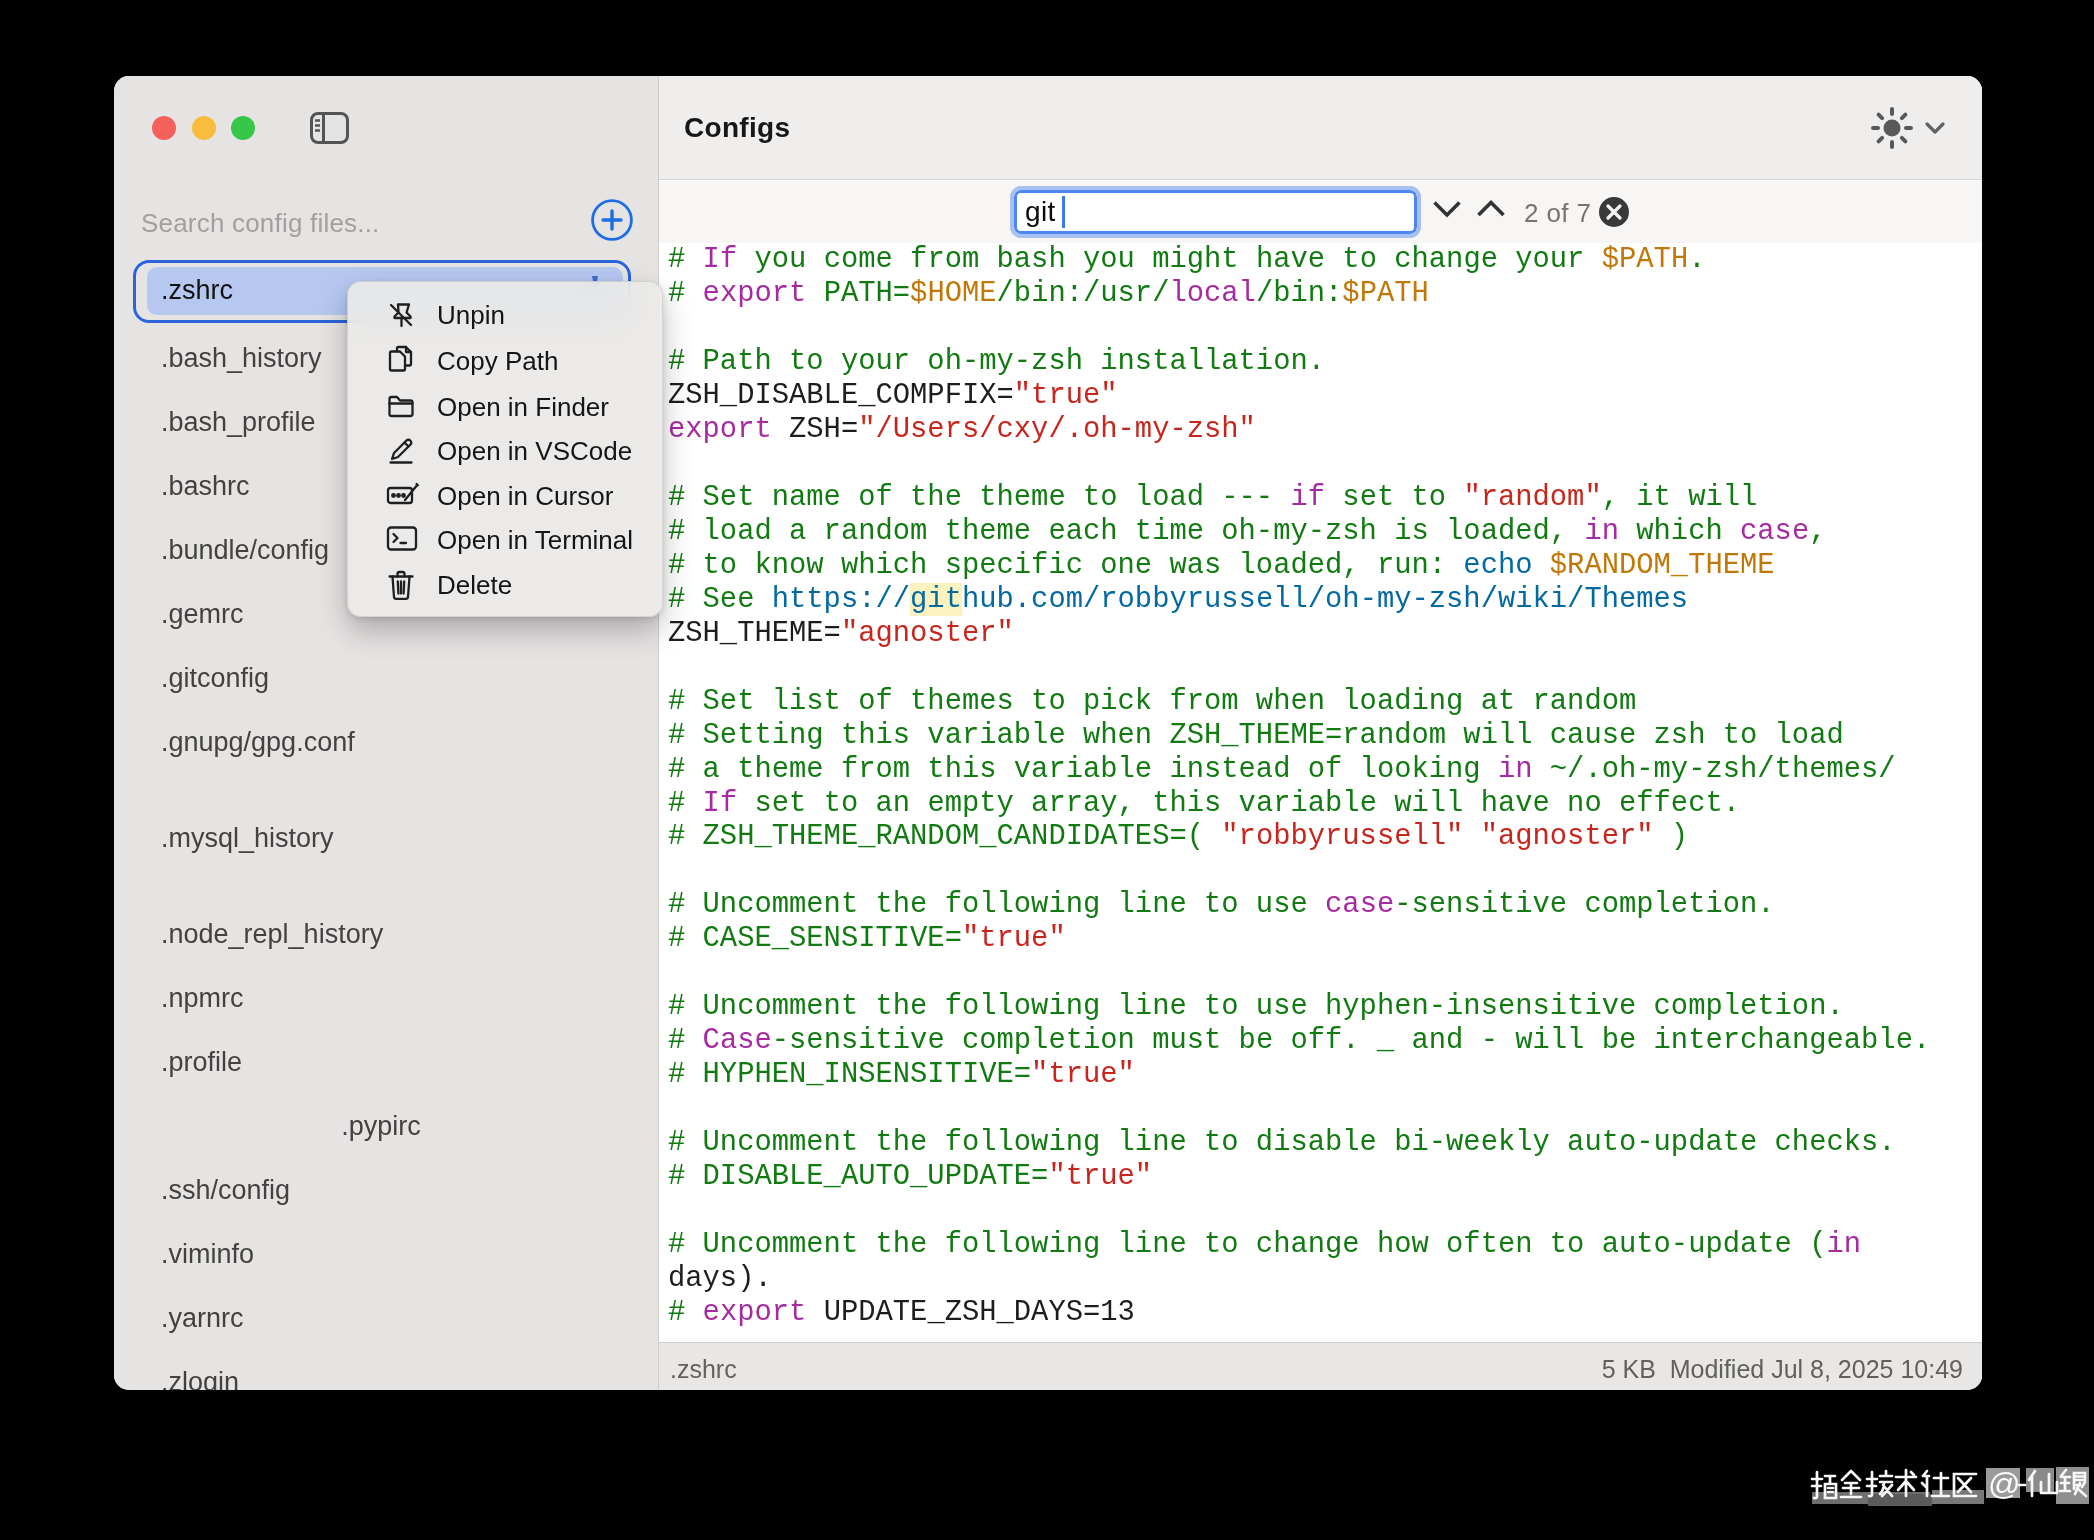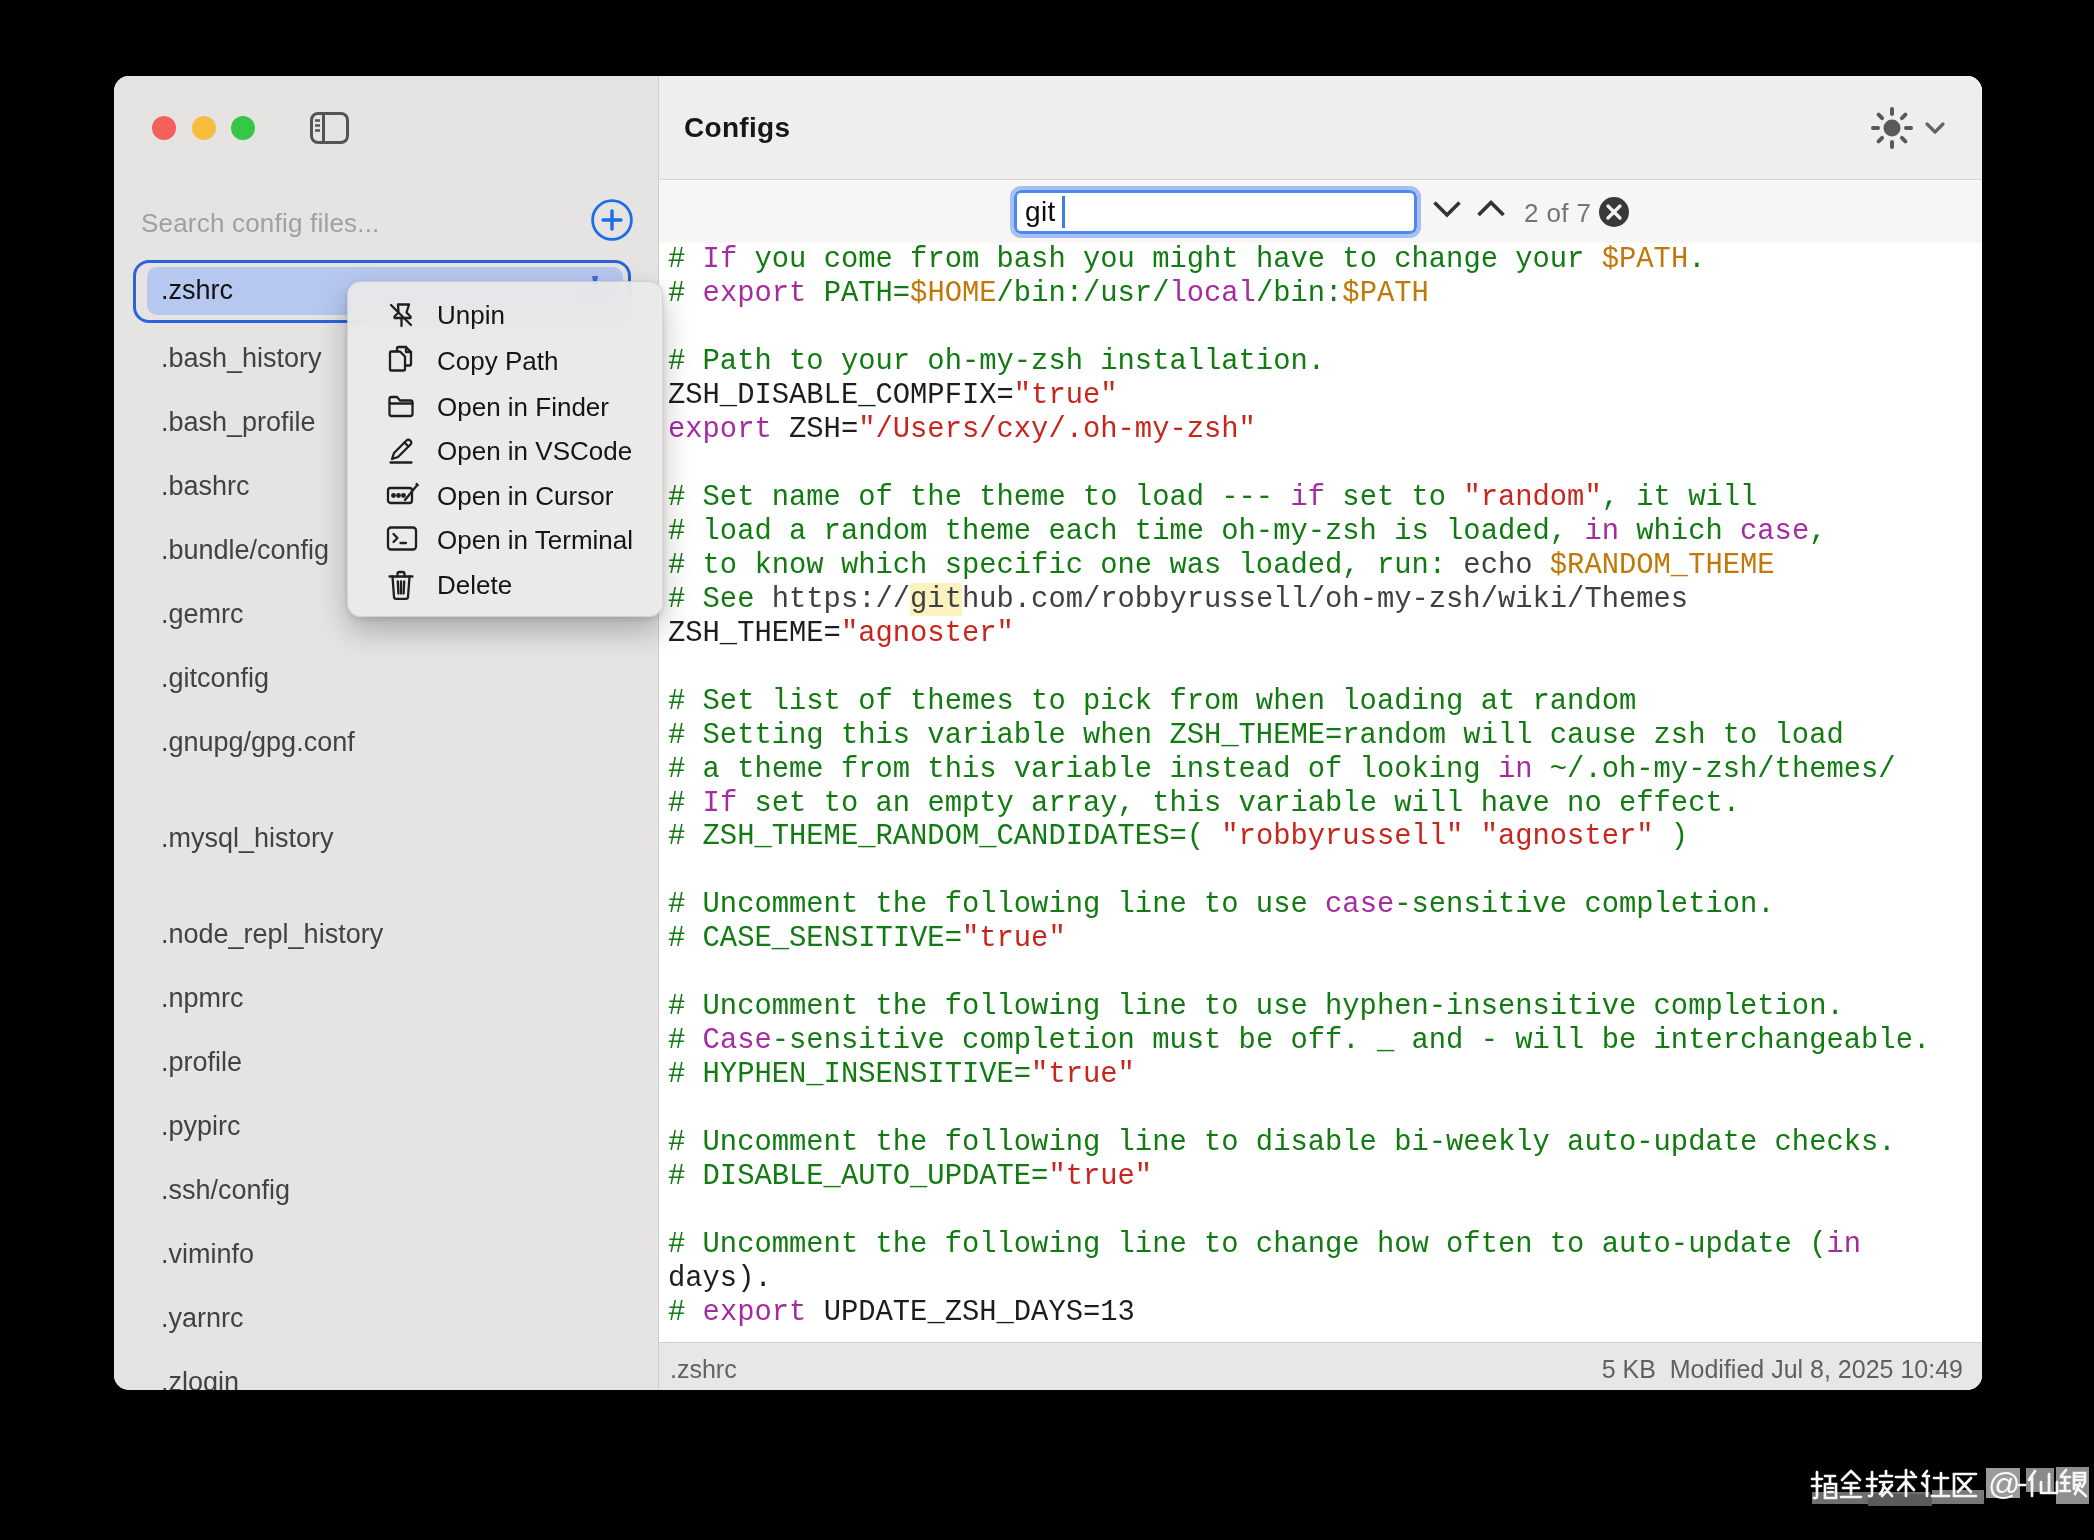--- a/index.html
+++ b/index.html
@@ -37,21 +37,21 @@
 .findnav { position:absolute; top:118px; }
 .count { position:absolute; left:1410px; top:122px; font-size:26px; letter-spacing:0.4px; color:#757473; }
 .xbtn { position:absolute; left:1485px; top:121px; width:30px; height:30px; border-radius:50%; background:#39393b; }
 
 .code { position:absolute; left:554px; top:167px; font-family:"Liberation Mono", monospace;
   font-size:28.82px; line-height:33.97px; white-space:pre; color:#1d1d1d; }
 .code .g { color:#117a11; }
 .code .m { color:#a62aa0;margin-top:36px; }
 .code .o { color:#c07908; }
 .code .r { color:#c8251d; }
-.code .b { color:#404040; }
+.code .b { color:#0369a1; }
 .code .k { color:#1d1d1d; }
 .code .hl { background:#fbf2c0; }
 
 .statusbar { position:absolute; left:545px; top:1266px; width:1323px; height:48px; background:#e9e7e6; border-top:1px solid #d0cecd; }
 .stleft { position:absolute; left:556px; top:1279px; font-size:25px; color:#636260; }
 .stright { position:absolute; right:19px; top:1279px; font-size:25px; color:#61605e; }
 
 .menu { position:absolute; left:233px; top:205px; width:316px; height:336px; background:rgba(236,234,232,0.88);
   -webkit-backdrop-filter:blur(14px); backdrop-filter:blur(14px);
   border-radius:14px; border:1px solid rgba(0,0,0,0.10); box-shadow:0 14px 30px rgba(0,0,0,0.25), 0 2px 6px rgba(0,0,0,0.12); }
@@ -91,21 +91,21 @@
     <div class="fitem" style="top:314px;">.bash_profile</div>
     <div class="fitem" style="top:378px;">.bashrc</div>
     <div class="fitem" style="top:442px;">.bundle/config</div>
     <div class="fitem" style="top:506px;">.gemrc</div>
     <div class="fitem" style="top:570px;">.gitconfig</div>
     <div class="fitem" style="top:634px;">.gnupg/gpg.conf</div>
     <div class="fitem" style="top:730px;">.mysql_history</div>
     <div class="fitem" style="top:826px;">.node_repl_history</div>
     <div class="fitem" style="top:890px;">.npmrc</div>
     <div class="fitem" style="top:954px;">.profile</div>
-    <div class="fitem" style="top:1018px;">.pypirc</div>
+    <div class="fitem" style="top:1018px;text-align:center;">.pypirc</div>
     <div class="fitem" style="top:1082px;">.ssh/config</div>
     <div class="fitem" style="top:1146px;">.viminfo</div>
     <div class="fitem" style="top:1210px;">.yarnrc</div>
     <div class="fitem" style="top:1274px;">.zlogin</div>
   </div>
   <div class="main"></div>
   <div class="vdivider"></div>
   <div class="toolbar"></div>
   <div class="title">Configs</div>
   <div class="suntoggle">

